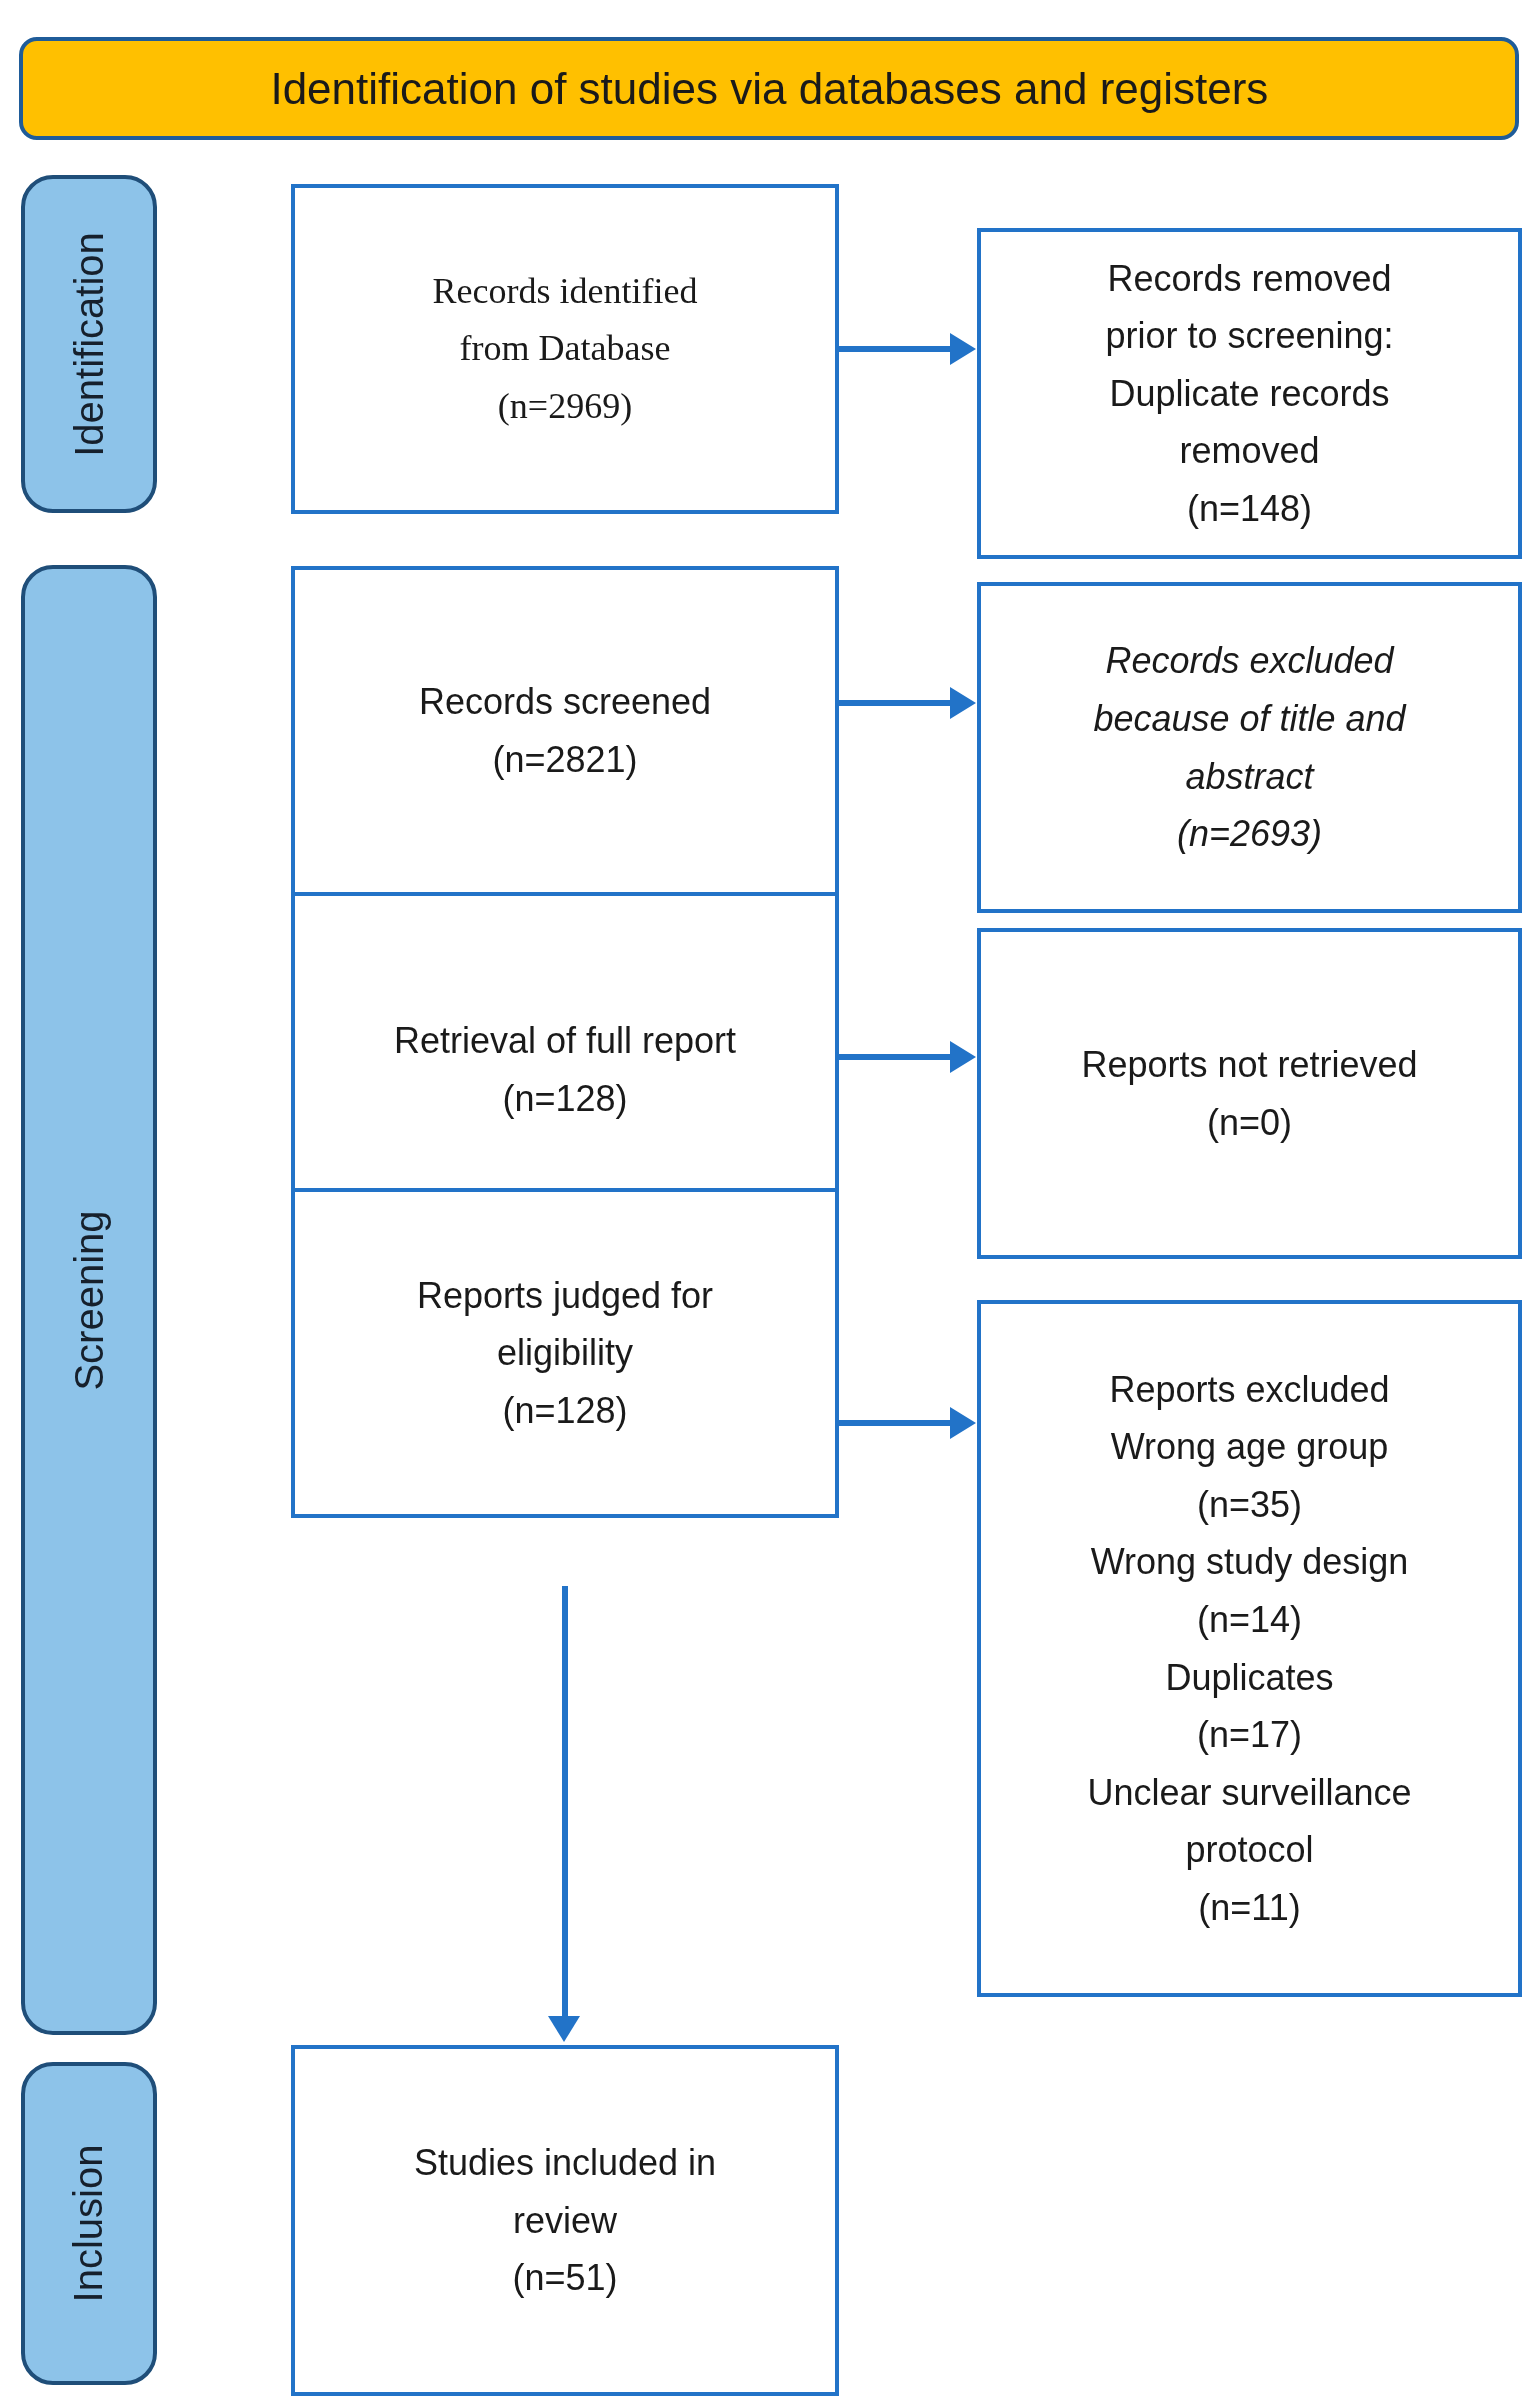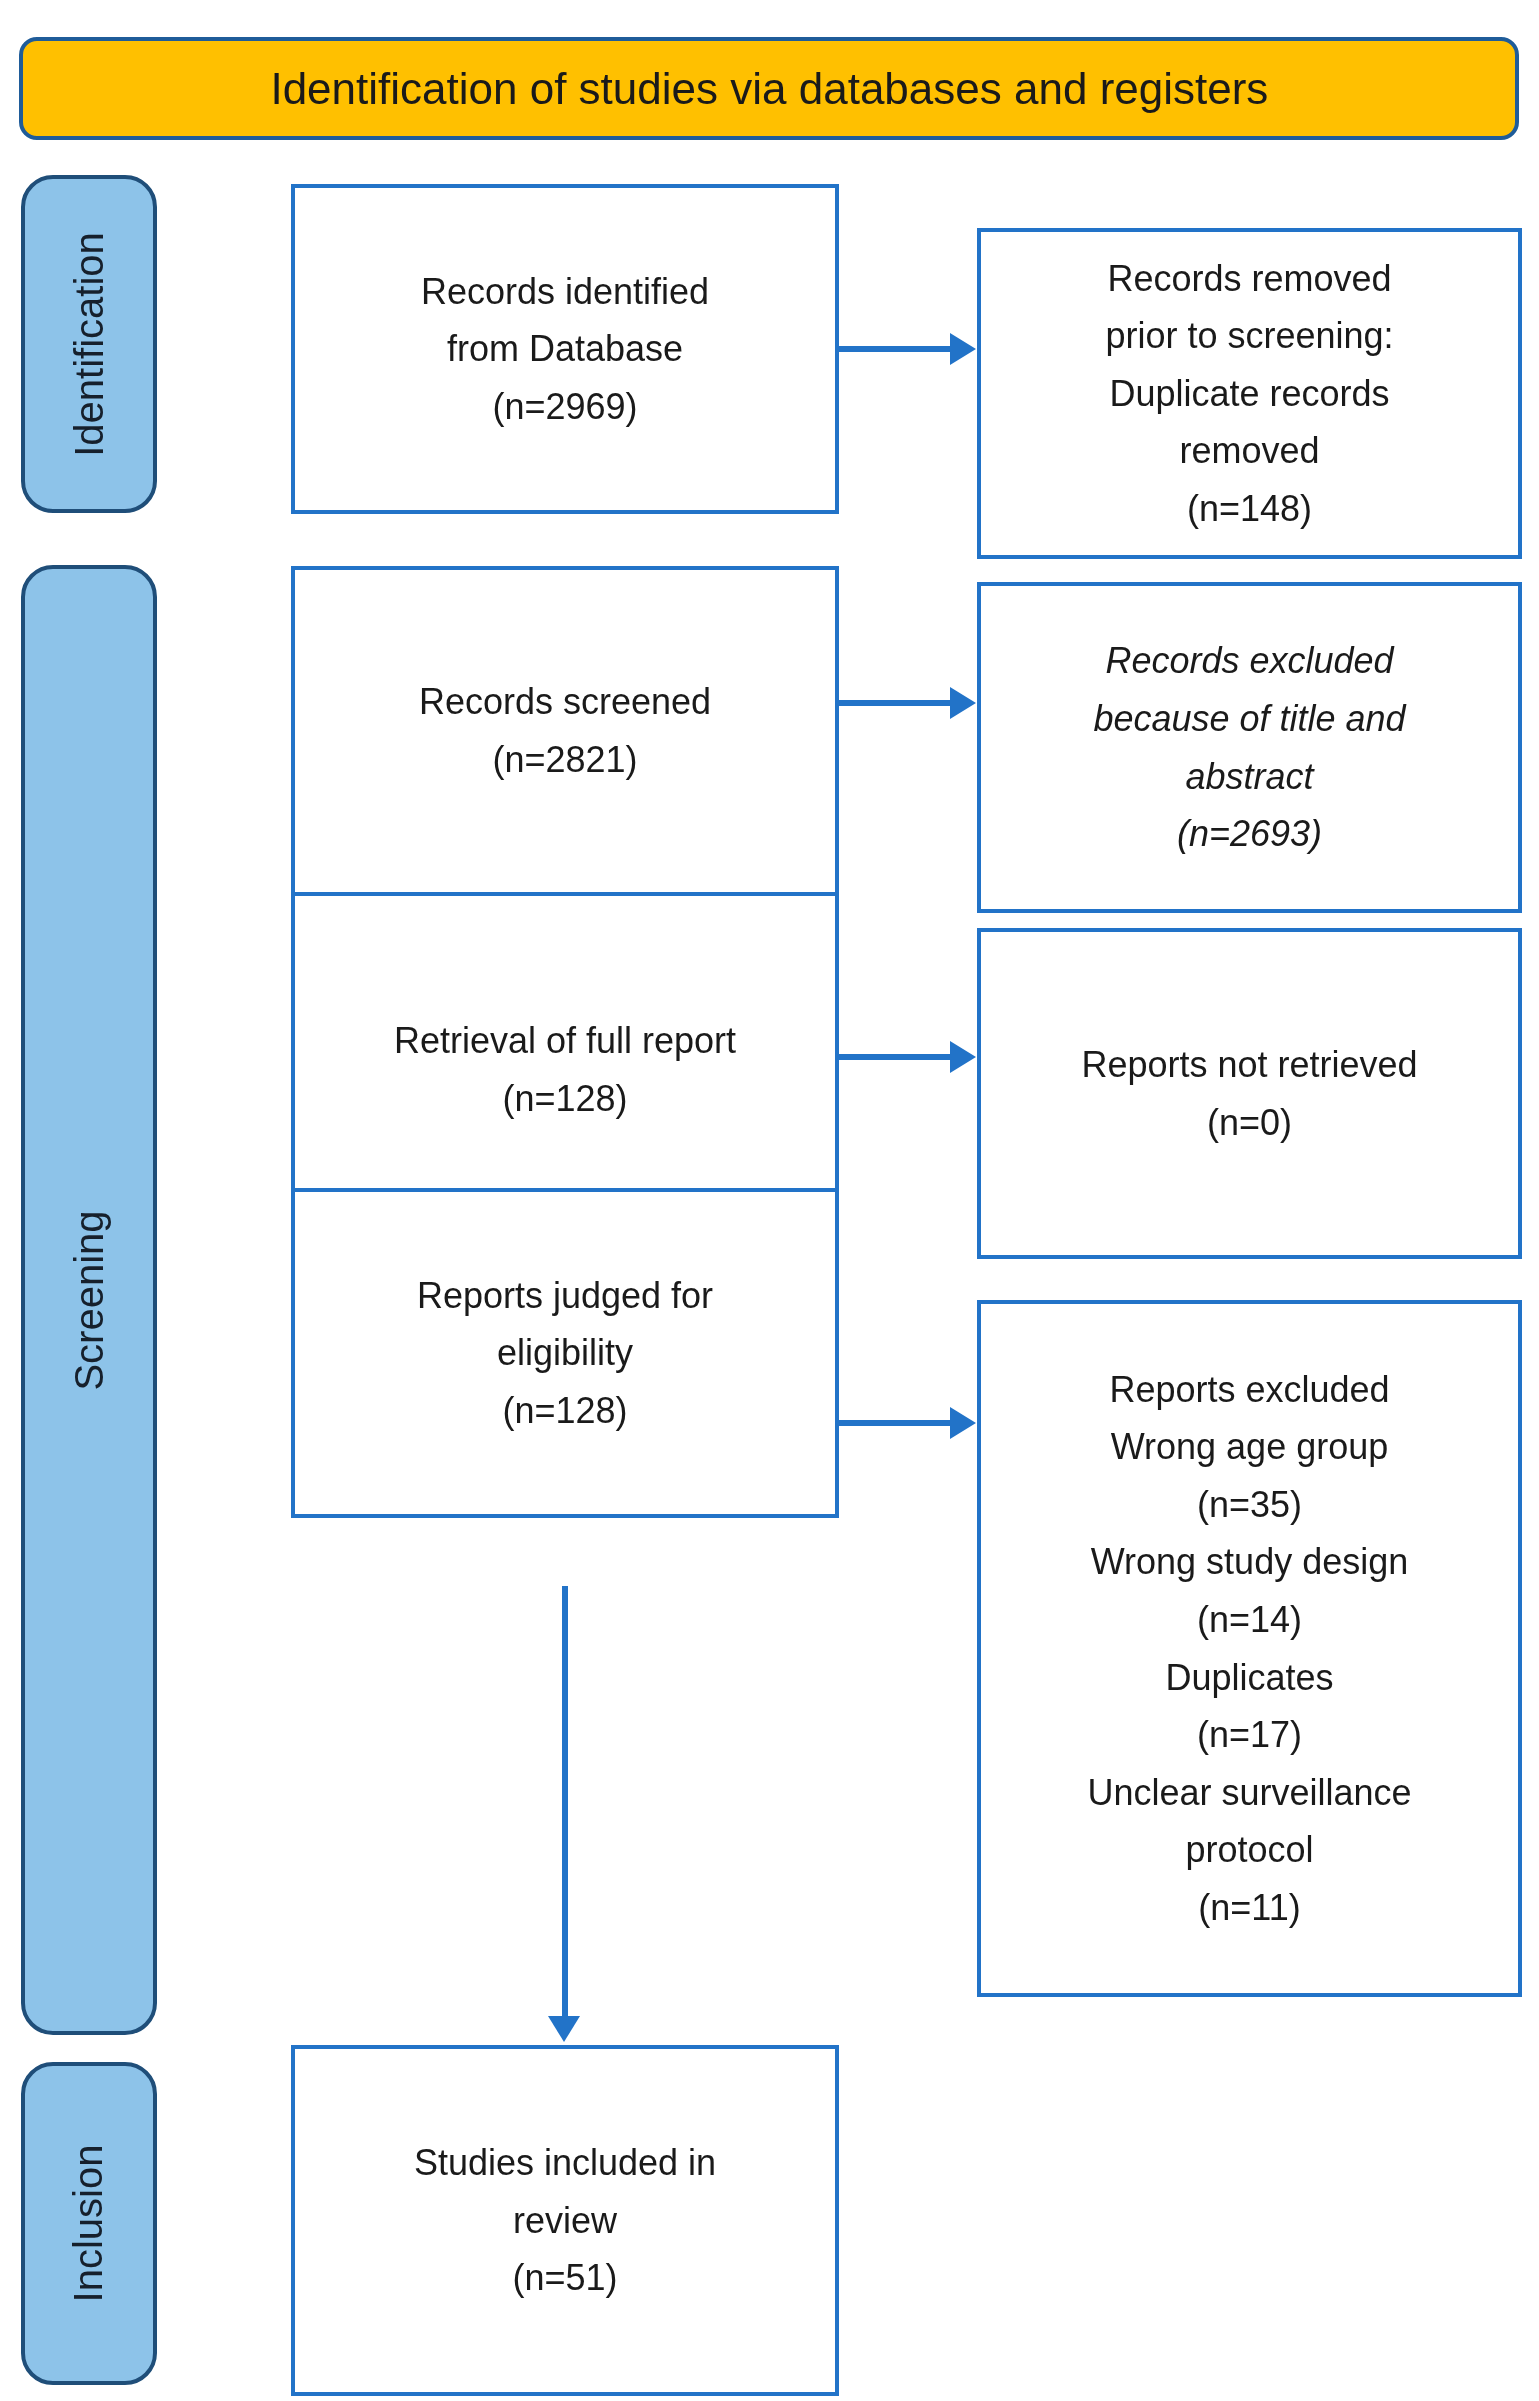--- a/index.html
+++ b/index.html
@@ -54,21 +54,21 @@
     border: 4.9px solid #2273C8;
     display: flex; align-items: center; justify-content: center;
     text-align: center;
     font-size: 36px;
     line-height: 1.6;
     white-space: pre-line;
     color: #1a1a1a;
   }
   .col-main { left: 291px;  width: 548px; }
   .col-side { left: 977px; width: 545px; margin-top: 44px; }
-  #box-m1 { top: 184px;  height: 330px; }
+  #box-m1 { top: 184px;  height: 330px; font-family: Liberation Serif, serif; }
   #box-m2 { top: 566px;  height: 330px; }
   #box-m3 { top: 892px; height: 356px; }
   #box-m4 { top: 1188px; height: 330px; }
   #box-m5 { top: 2045px; height: 351px; }
   #box-r1 { top: 184px;  height: 331px; }
   #box-r2 { top: 538px;  height: 331px; font-style: italic; }
   #box-r3 { top: 884px; height: 331px; }
   #box-r4 { top: 1256px; height: 697px; }
 
   

